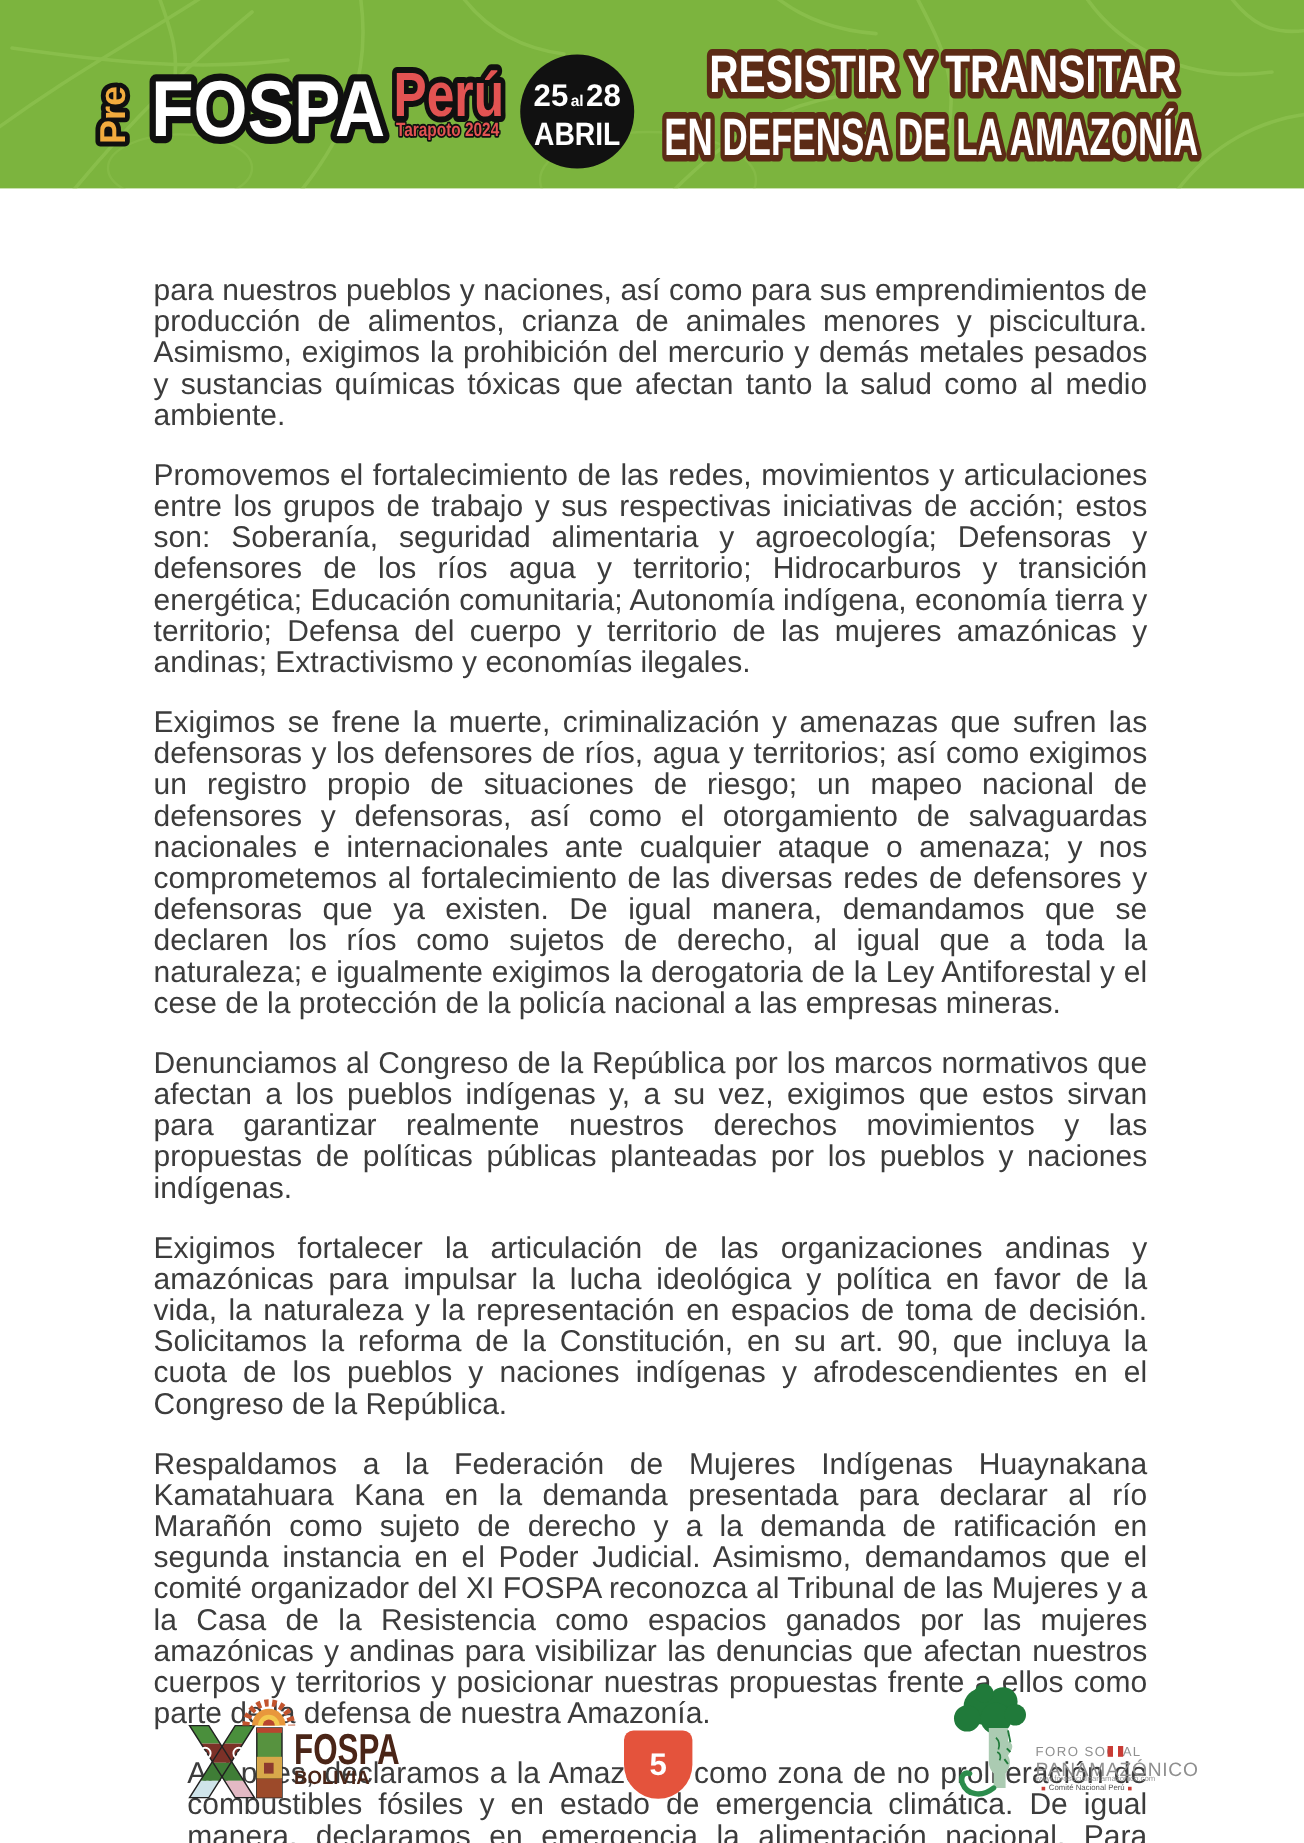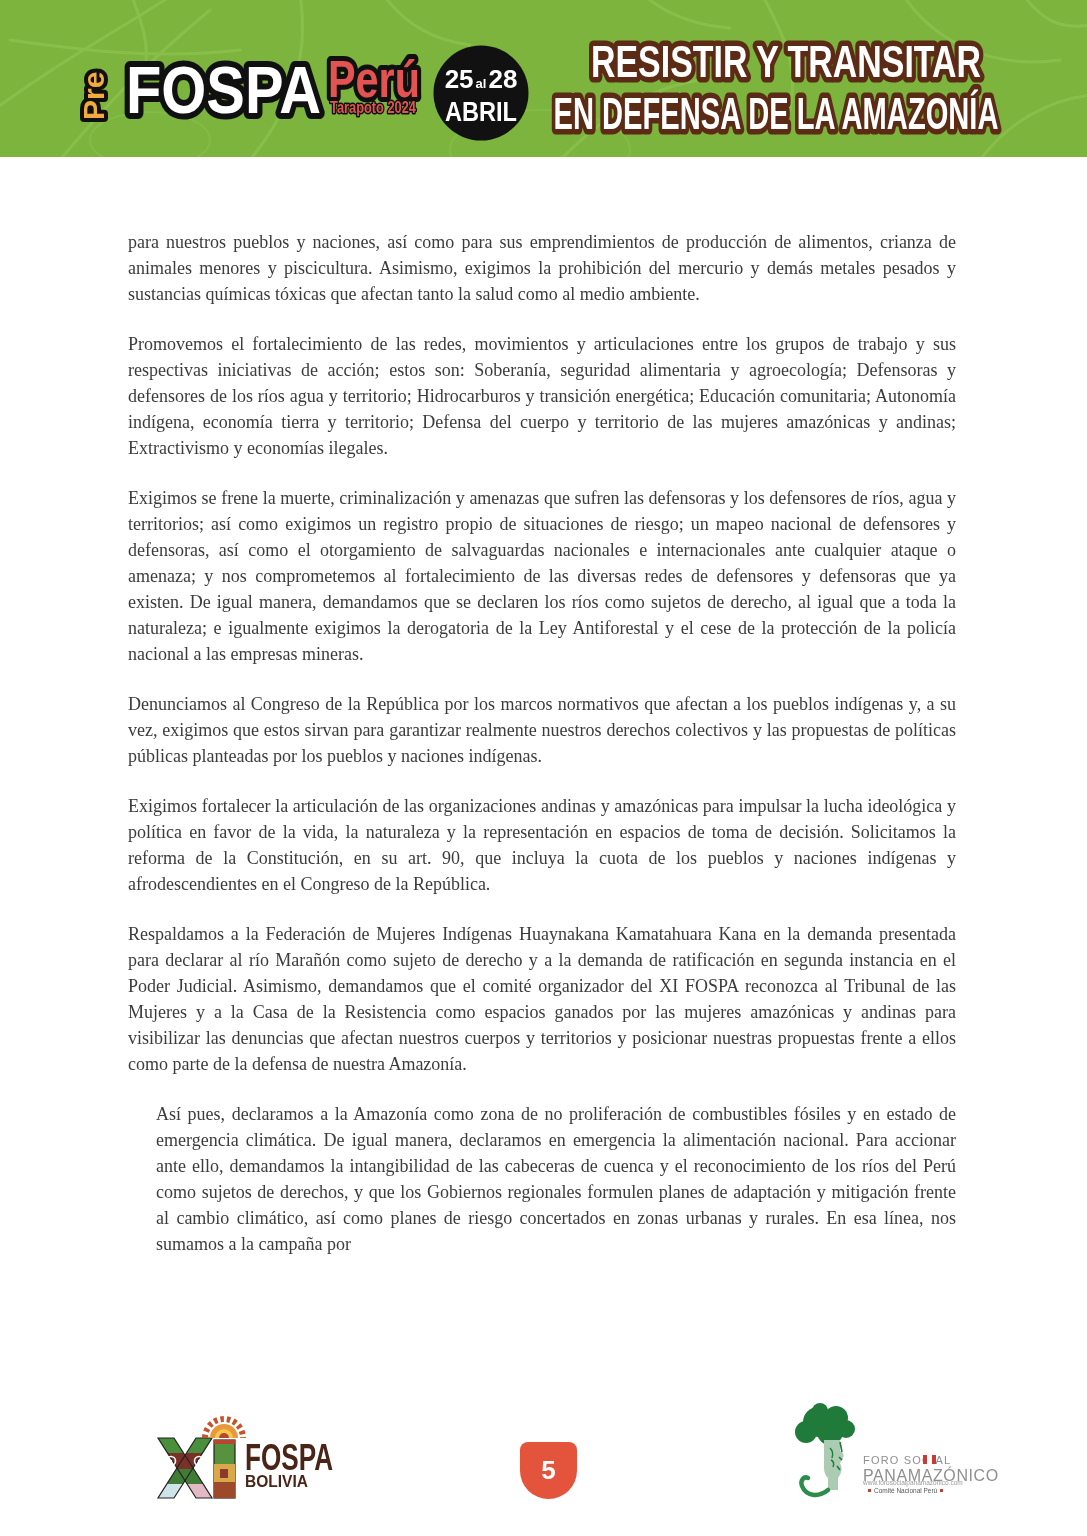--- a/index.html
+++ b/index.html
@@ -19,25 +19,25 @@
   }
   .banner svg{position:absolute;top:0;left:0;}
 
   
   .content{
     position:absolute;top:229px;left:128px;width:828px;
     color:#3c3c3c;
   }
   .content p{
     margin:0 0 24px 0;
-    font-size:18px;
+    font-size:25px;
     line-height:26px;
     text-align:justify;
     text-align-last:left;
-    font-family:Liberation Serif, serif;
+    font-family:Liberation Sans, sans-serif;
   }
   .content p:last-child{margin-bottom:0;margin-left:28px;}
 
   
   .footer{position:absolute;left:0;top:1395px;width:1087px;height:141px;}
   .logo-left{position:absolute;left:146px;top:9px;width:230px;height:105px;}
   .badge{
     position:absolute;left:520px;top:47px;width:57px;height:57px;
     background:#e4533c;
     border-radius:8px 8px 29px 29px;
@@ -100,21 +100,21 @@
         <text x="786" y="77" text-anchor="middle" font-size="44" font-weight="bold" fill="#ffffff" textLength="390" lengthAdjust="spacingAndGlyphs" stroke="#5c2b16" stroke-width="11" stroke-linejoin="round" paint-order="stroke">RESISTIR Y TRANSITAR</text>
         <text x="776" y="129" text-anchor="middle" font-size="44" font-weight="bold" fill="#ffffff" textLength="445" lengthAdjust="spacingAndGlyphs" stroke="#5c2b16" stroke-width="11" stroke-linejoin="round" paint-order="stroke">EN DEFENSA DE LA AMAZONÍA</text>
       </g>
     </svg>
   </header>
 
   <main class="content">
     <p>para nuestros pueblos y naciones, así como para sus emprendimientos de producción de alimentos, crianza de animales menores y piscicultura. Asimismo, exigimos la prohibición del mercurio y demás metales pesados y sustancias químicas tóxicas que afectan tanto la salud como al medio ambiente.</p>
     <p>Promovemos el fortalecimiento de las redes, movimientos y articulaciones entre los grupos de trabajo y sus respectivas iniciativas de acción; estos son: Soberanía, seguridad alimentaria y agroecología; Defensoras y defensores de los ríos agua y territorio; Hidrocarburos y transición energética; Educación comunitaria; Autonomía indígena, economía tierra y territorio; Defensa del cuerpo y territorio de las mujeres amazónicas y andinas; Extractivismo y economías ilegales.</p>
     <p>Exigimos se frene la muerte, criminalización y amenazas que sufren las defensoras y los defensores de ríos, agua y territorios; así como exigimos un registro propio de situaciones de riesgo; un mapeo nacional de defensores y defensoras, así como el otorgamiento de salvaguardas nacionales e internacionales ante cualquier ataque o amenaza; y nos comprometemos al fortalecimiento de las diversas redes de defensores y defensoras que ya existen. De igual manera, demandamos que se declaren los ríos como sujetos de derecho, al igual que a toda la naturaleza; e igualmente exigimos la derogatoria de la Ley Antiforestal y el cese de la protección de la policía nacional a las empresas mineras.</p>
-    <p>Denunciamos al Congreso de la República por los marcos normativos que afectan a los pueblos indígenas y, a su vez, exigimos que estos sirvan para garantizar realmente nuestros derechos colectivos y las propuestas de políticas públicas planteadas por los pueblos y naciones indígenas.</p>
+    <p>Denunciamos al Congreso de la República por los marcos normativos que afectan a los pueblos indígenas y, a su vez, exigimos que estos sirvan para garantizar realmente nuestros derechos movimientos y las propuestas de políticas públicas planteadas por los pueblos y naciones indígenas.</p>
     <p>Exigimos fortalecer la articulación de las organizaciones andinas y amazónicas para impulsar la lucha ideológica y política en favor de la vida, la naturaleza y la representación en espacios de toma de decisión. Solicitamos la reforma de la Constitución, en su art. 90, que incluya la cuota de los pueblos y naciones indígenas y afrodescendientes en el Congreso de la República.</p>
     <p>Respaldamos a la Federación de Mujeres Indígenas Huaynakana Kamatahuara Kana en la demanda presentada para declarar al río Marañón como sujeto de derecho y a la demanda de ratificación en segunda instancia en el Poder Judicial. Asimismo, demandamos que el comité organizador del XI FOSPA reconozca al Tribunal de las Mujeres y a la Casa de la Resistencia como espacios ganados por las mujeres amazónicas y andinas para visibilizar las denuncias que afectan nuestros cuerpos y territorios y posicionar nuestras propuestas frente a ellos como parte de la defensa de nuestra Amazonía.</p>
     <p>Así pues, declaramos a la Amazonía como zona de no proliferación de combustibles fósiles y en estado de emergencia climática. De igual manera, declaramos en emergencia la alimentación nacional. Para accionar ante ello, demandamos la intangibilidad de las cabeceras de cuenca y el reconocimiento de los ríos del Perú como sujetos de derechos, y que los Gobiernos regionales formulen planes de adaptación y mitigación frente al cambio climático, así como planes de riesgo concertados en zonas urbanas y rurales. En esa línea, nos sumamos a la campaña por</p>
   </main>
 
   <footer class="footer">
 
     <div class="logo-left">
       <svg width="230" height="105" viewBox="0 0 230 105">
 

